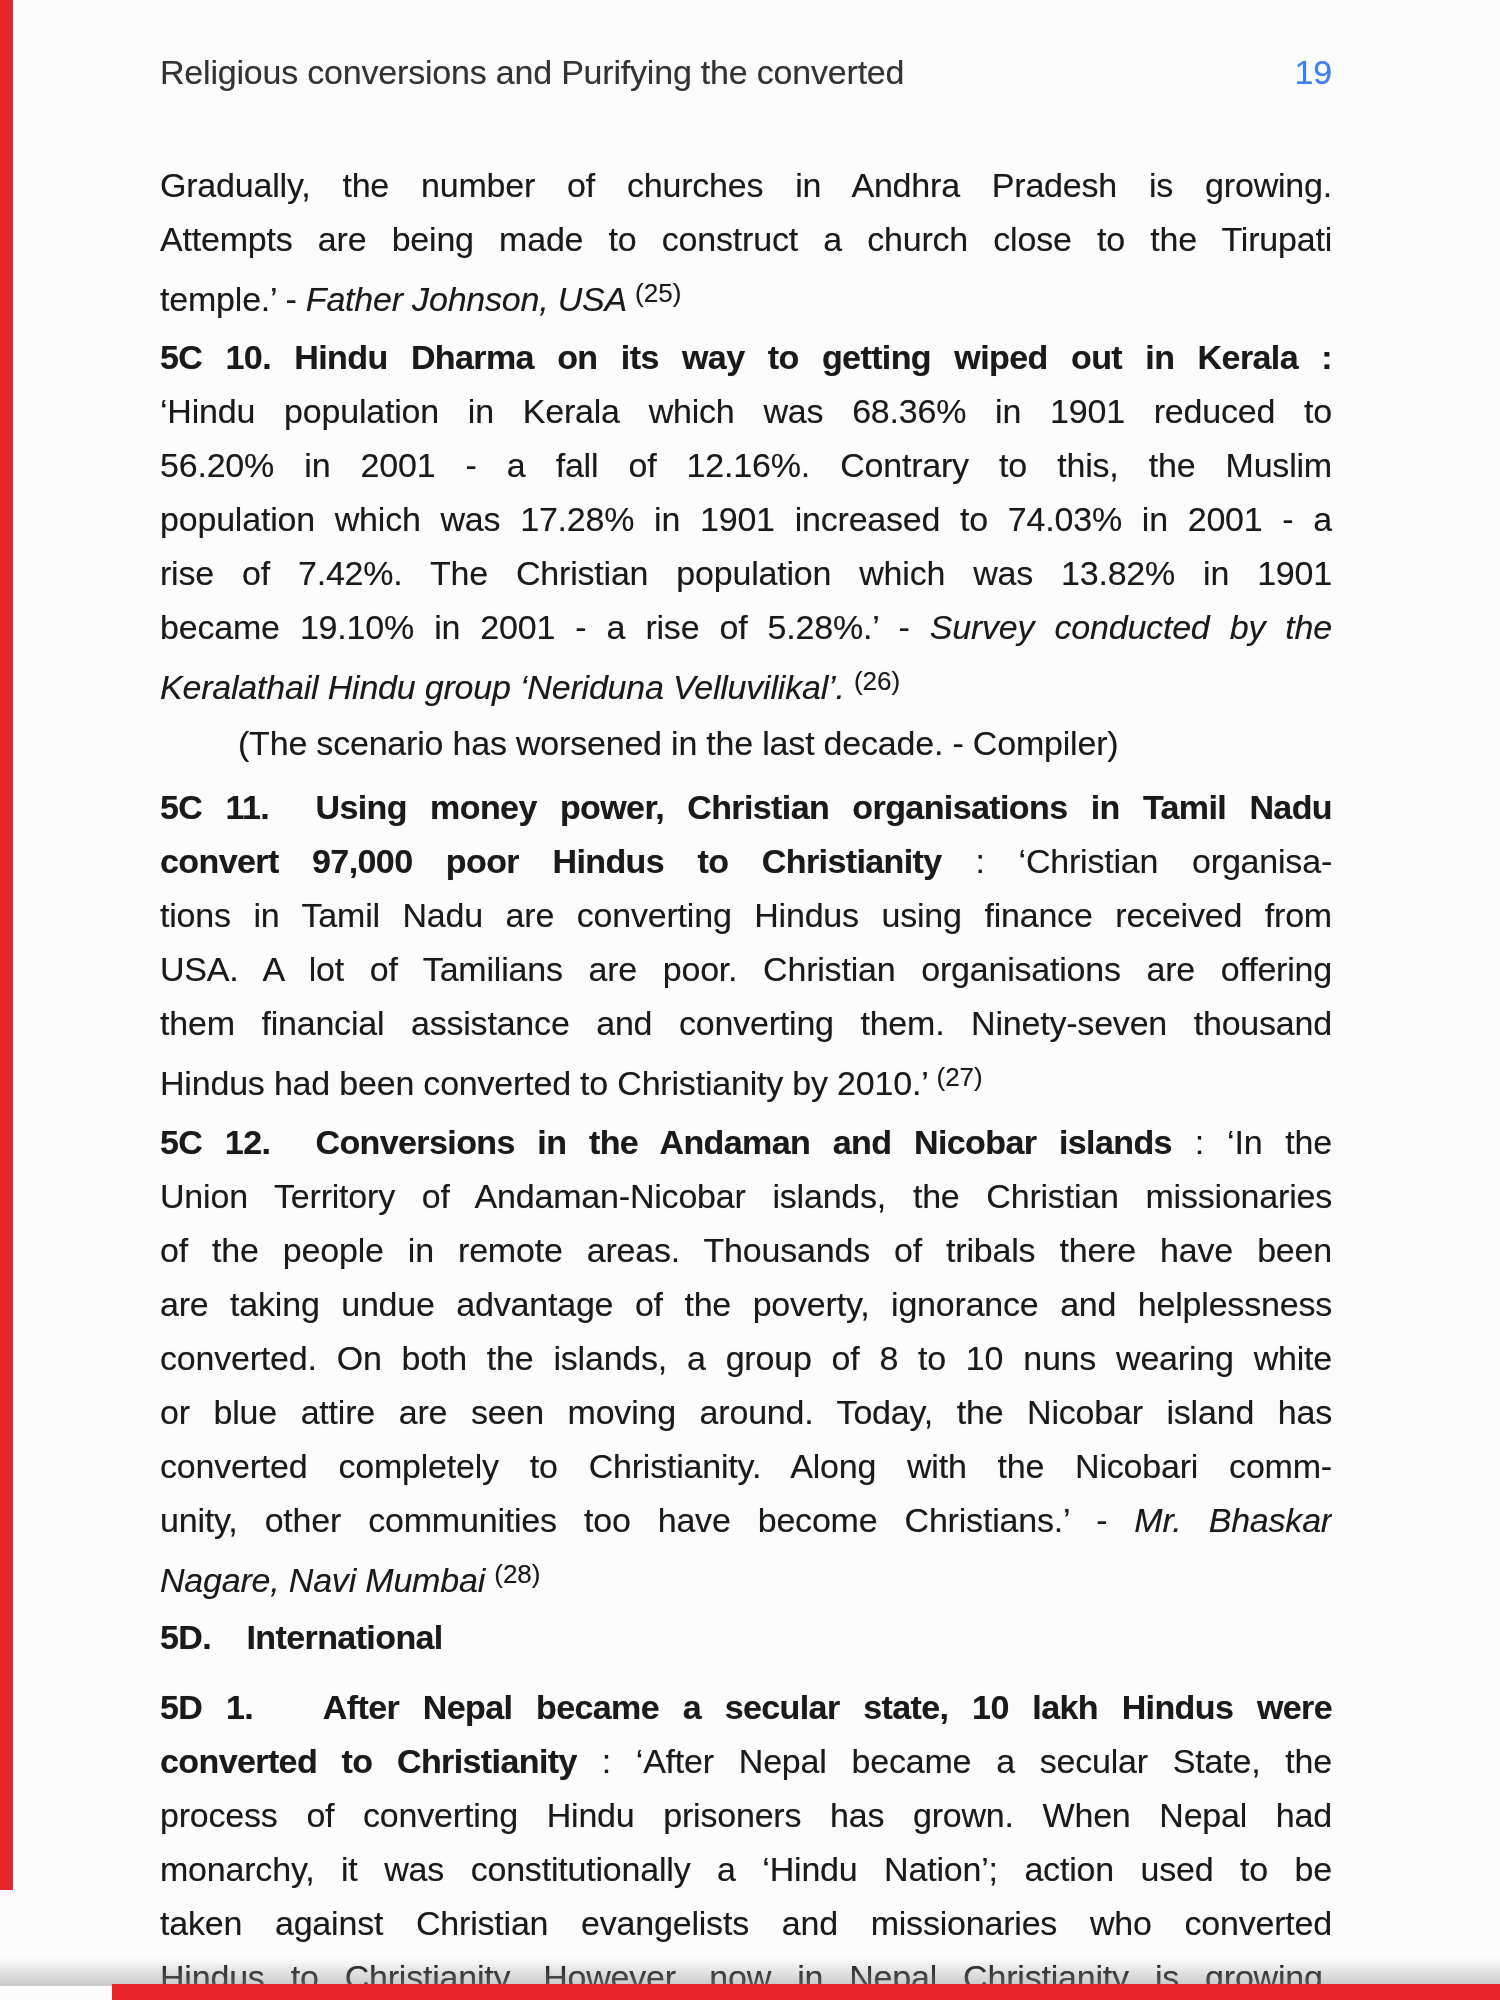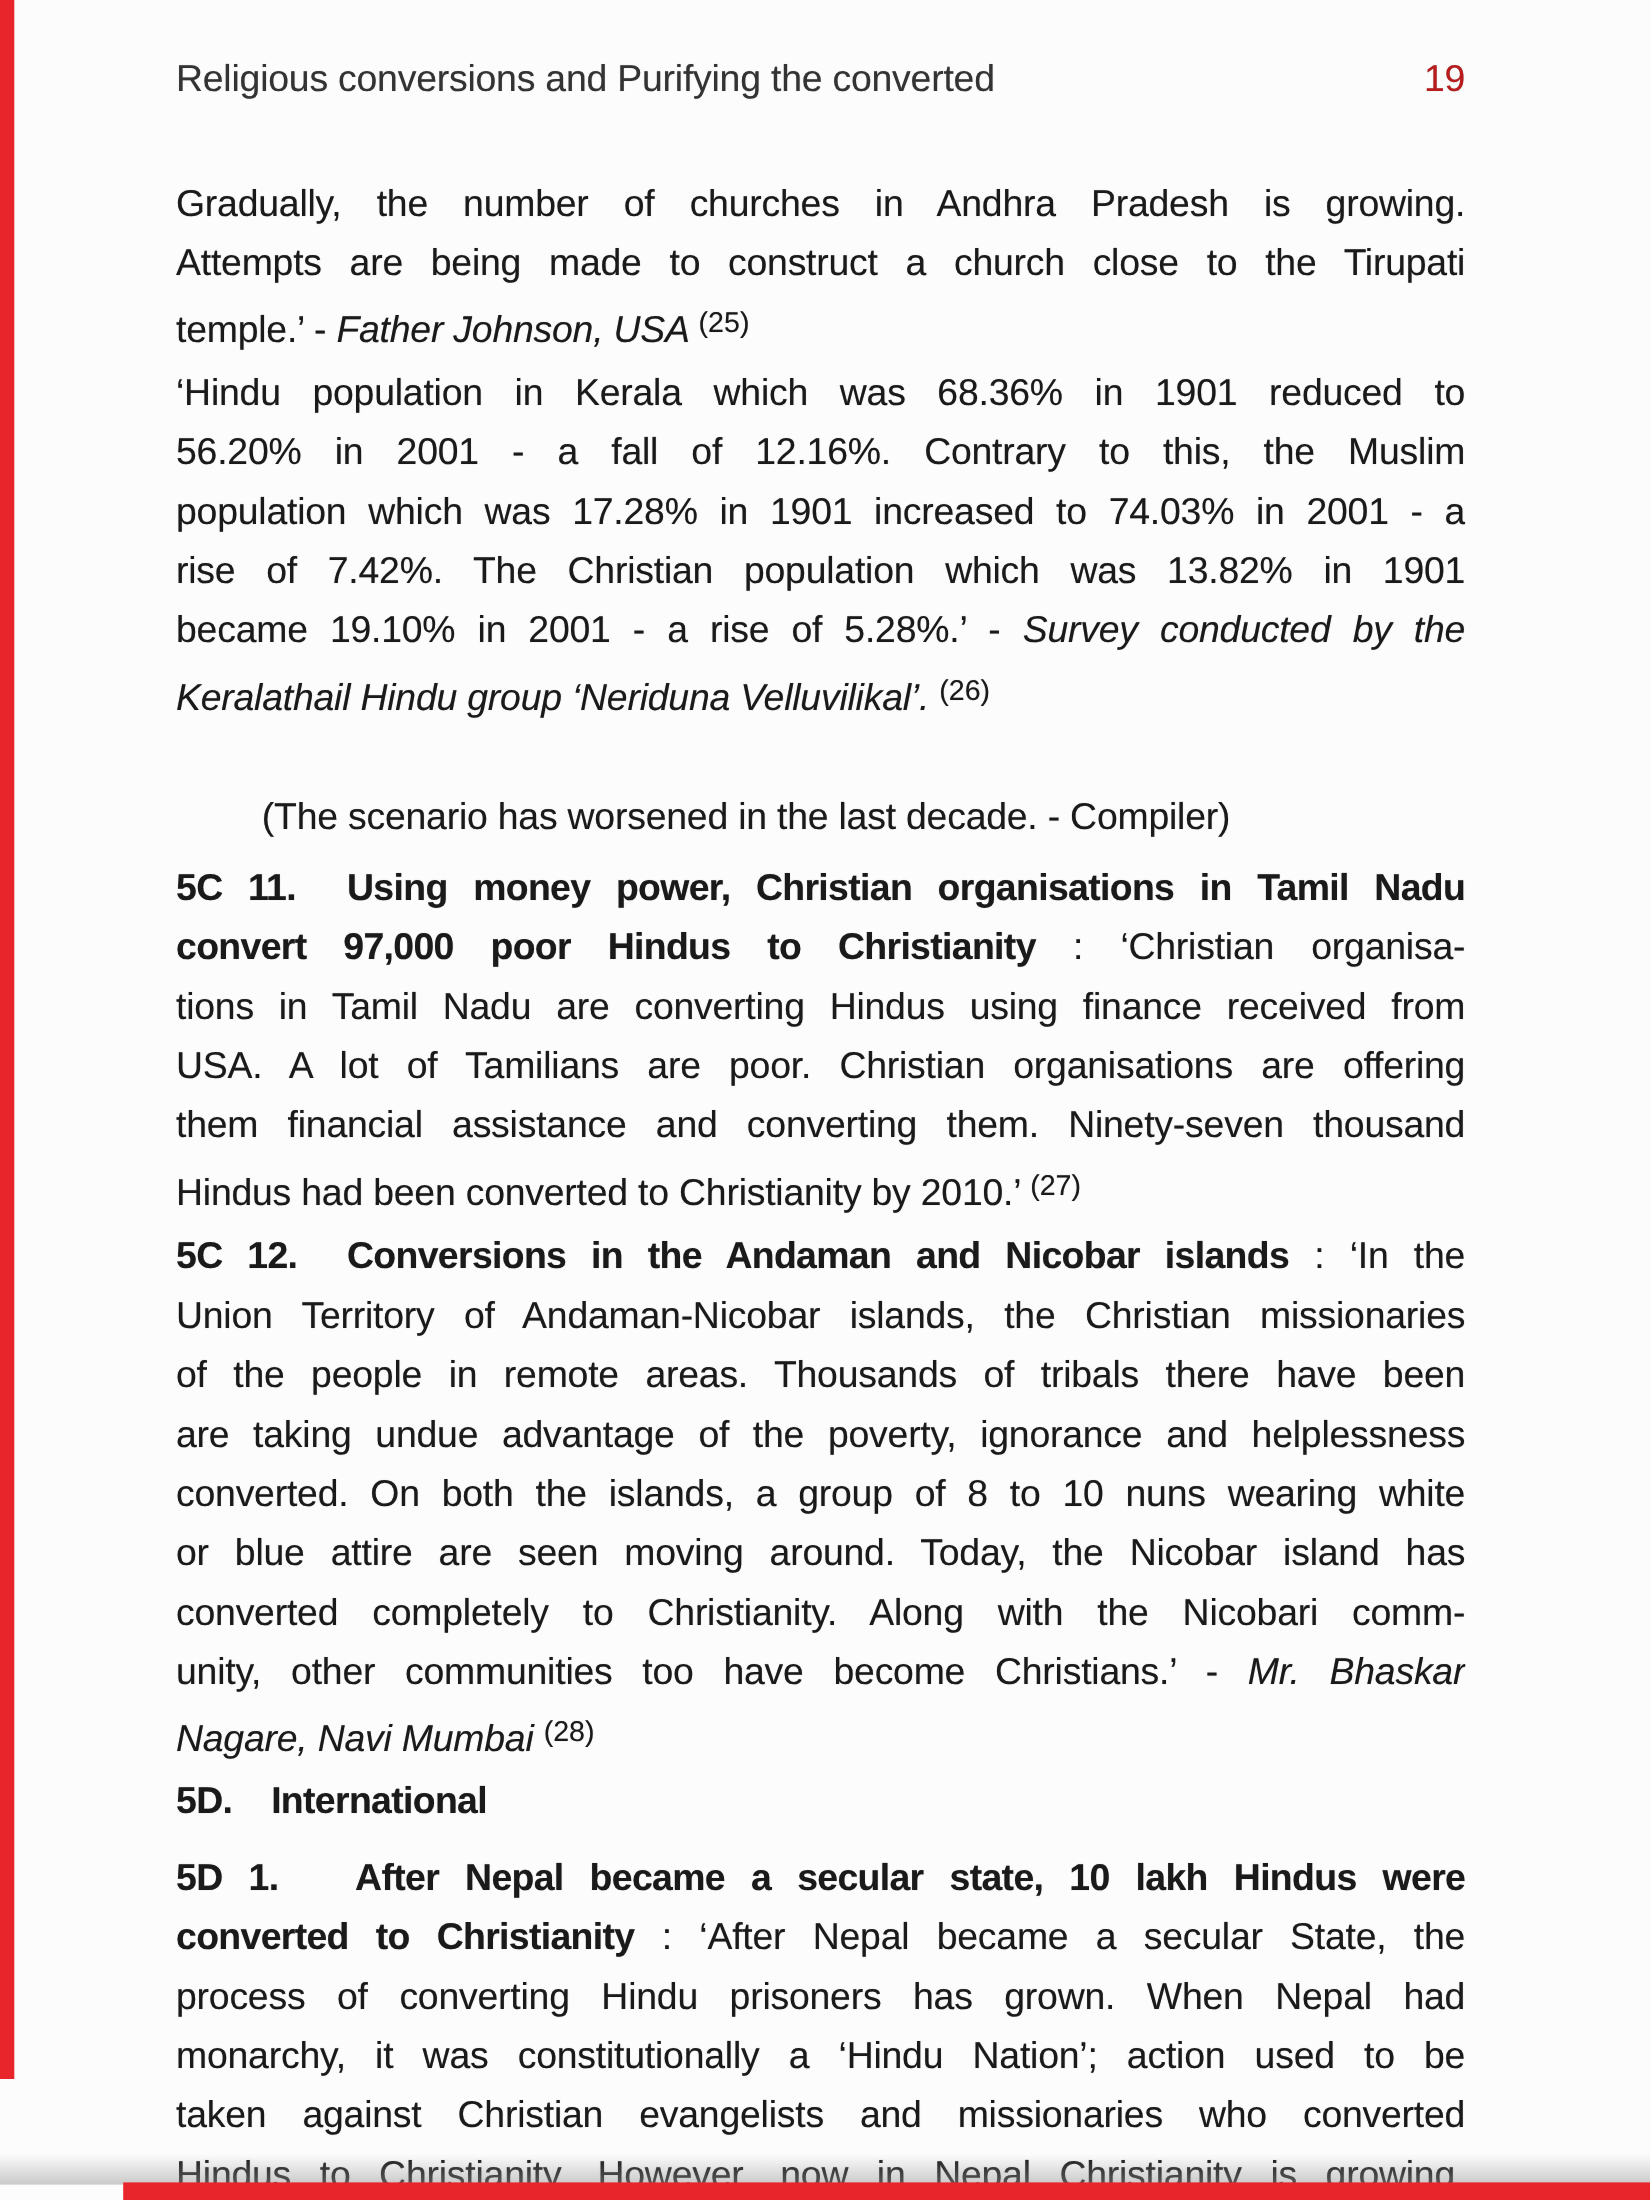--- a/index.html
+++ b/index.html
@@ -36,30 +36,31 @@
   .bottom-fade{
     position:absolute;left:0;right:0;bottom:14px;height:28px;
     background:linear-gradient(to bottom, rgba(160,160,160,0), rgba(150,150,150,0.5));
   }
 </style>
 </head>
 <body>
 
 <div class="page-header" style="color: rgb(51, 51, 51); align-items: center;">
   <span>Religious conversions and Purifying the converted</span>
-  <span class="pagenum" style="color: #b91c1c;">19</span>
+  <span class="pagenum" style="color: #3b82f6;">19</span>
 </div>
 
 <div id="content">
     <div class="block" style="top: 158px;">
       <div class="line j"><span class="run ">Gradually, the number of churches in Andhra Pradesh is growing.</span></div>
       <div class="line j"><span class="run ">Attempts are being made to construct a church close to the Tirupati</span></div>
       <div class="line l"><span class="run ">temple.’ - </span><span class="run i">Father Johnson, USA </span><span class="run sup">(25)</span></div>
     </div>
     <div class="block" style="top: 330px;">
+      <div class="line j"><span class="run b">5C 10. Hindu Dharma on its way to getting wiped out in Kerala :</span></div>
       <div class="line j"><span class="run ">‘Hindu population in Kerala which was 68.36% in 1901 reduced to</span></div>
       <div class="line j"><span class="run ">56.20% in 2001 - a fall of 12.16%. Contrary to this, the Muslim</span></div>
       <div class="line j"><span class="run ">population which was 17.28% in 1901 increased to 74.03% in 2001 - a</span></div>
       <div class="line j"><span class="run ">rise of 7.42%. The Christian population which was 13.82% in 1901</span></div>
       <div class="line j"><span class="run ">became 19.10% in 2001 - a rise of 5.28%.’ - </span><span class="run i">Survey conducted by the</span></div>
       <div class="line l"><span class="run i">Keralathail Hindu group ‘Neriduna Velluvilikal’. </span><span class="run sup">(26)</span></div>
     </div>
     <div class="block" style="top: 716px;">
       <div class="line l" style="padding-left: 78px;"><span class="run ">(The scenario has worsened in the last decade. - Compiler)</span></div>
     </div>

